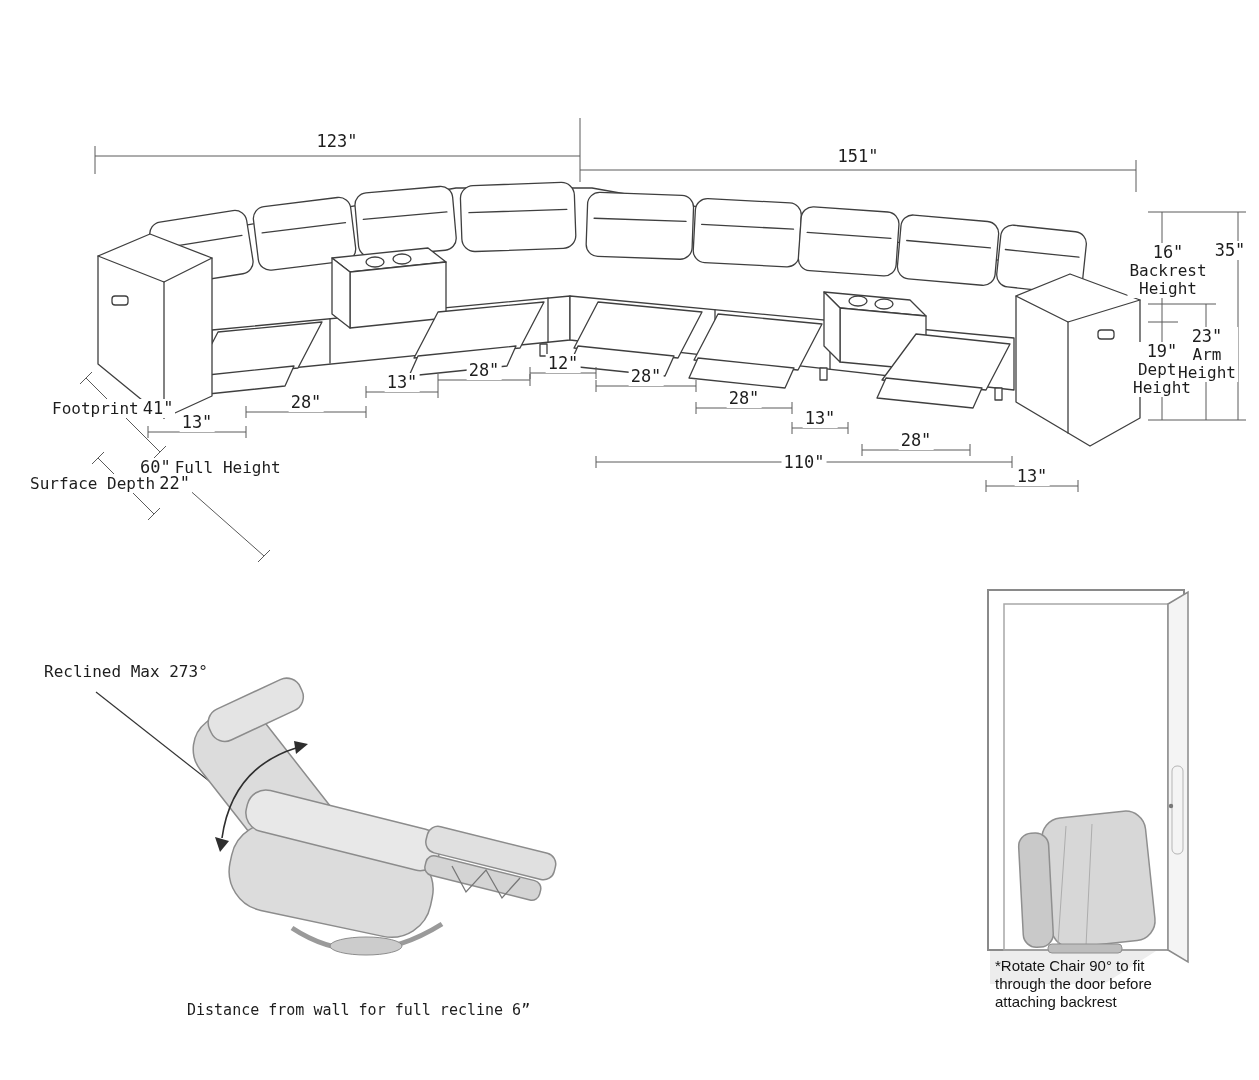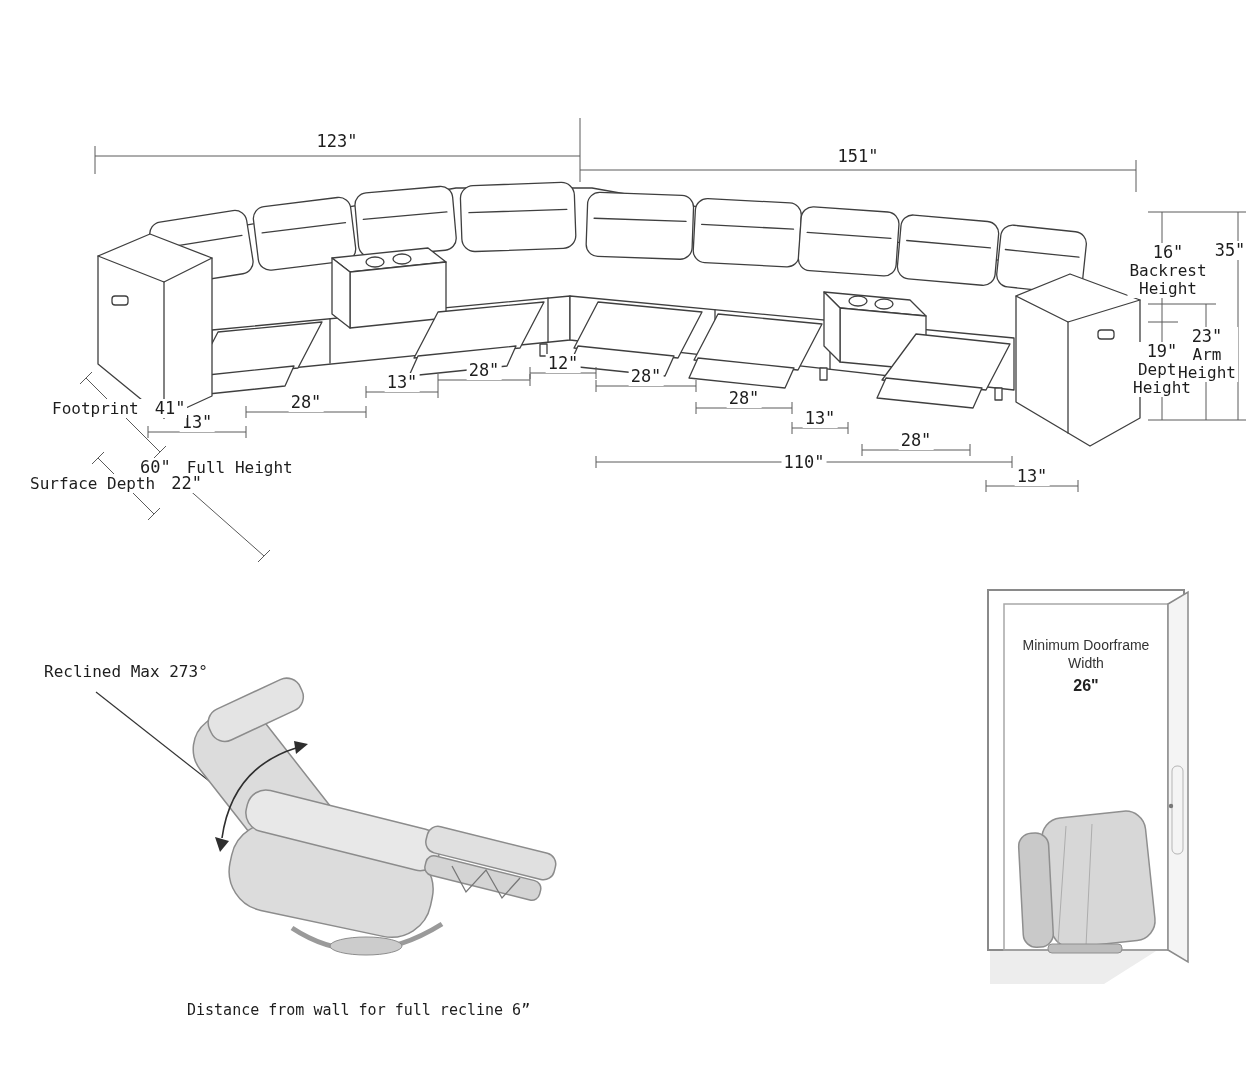--- a/index.html
+++ b/index.html
@@ -1,21 +1,21 @@
 <!DOCTYPE html>
 <html><head>
 <meta charset="utf-8">
 <style>
   html,body{margin:0;padding:0;background:#ffffff}
   .canvas{position:relative;width:1259px;height:1080px;background:#ffffff;overflow:hidden}
   svg.art{position:absolute;left:0;top:0}
   .dim-label{position:absolute;background:#ffffff;padding:0 2px;line-height:1.12;white-space:nowrap;color:#1d1d1d}
   .center{transform:translateX(-50%)}
   .col{text-align:center}
-  .row{display:flex;align-items:center;gap:16px}
+  .row{display:flex;align-items:center;gap:4px}
   .mono{font-family:"DejaVu Sans Mono",monospace}
   .num{font-size:17px}
   .small{font-size:16px}
   .door-caption{position:absolute;text-align:center;font-family:"Liberation Sans",sans-serif;color:#333;line-height:1.25;white-space:nowrap}
   .door-caption .cap{font-size:14px}
   .door-caption .val{font-size:16px;font-weight:bold;color:#222;margin-top:4px}
   .door-note{position:absolute;font-family:"Liberation Sans",sans-serif;font-size:15px;color:#141414;line-height:18px;white-space:nowrap}
 </style>
 </head>
 <body>
@@ -218,20 +218,20 @@
       <span class="small">Full Height</span>
   </div>
   <div class="dim-label mono row" style="left:28px;top:474px">
     <span class="small">Surface Depth</span>
       <span class="num">22"</span>
   </div>
 
   <div class="dim-label mono small" style="left:42px;top:663px;background:transparent">Reclined Max 273°</div>
   <div class="dim-label mono" style="left:185px;top:1002px;font-size:15px;background:transparent">Distance from wall for full recline 6”</div>
 
-  <div class="door-caption center" style="left:1086px;top:637px">
-    <div class="cap">Minimum Doorframe</div>
-    <div class="cap">Width</div>
-    <div class="val">26"</div>
-  </div>
-
+
+  <div class="door-note" style="left:995px;top:957px">
+    <div>*Rotate Chair 90° to fit</div>
+    <div>through the door before</div>
+    <div>attaching backrest</div>
+  </div>
 
 </div>
 
 </body></html>

